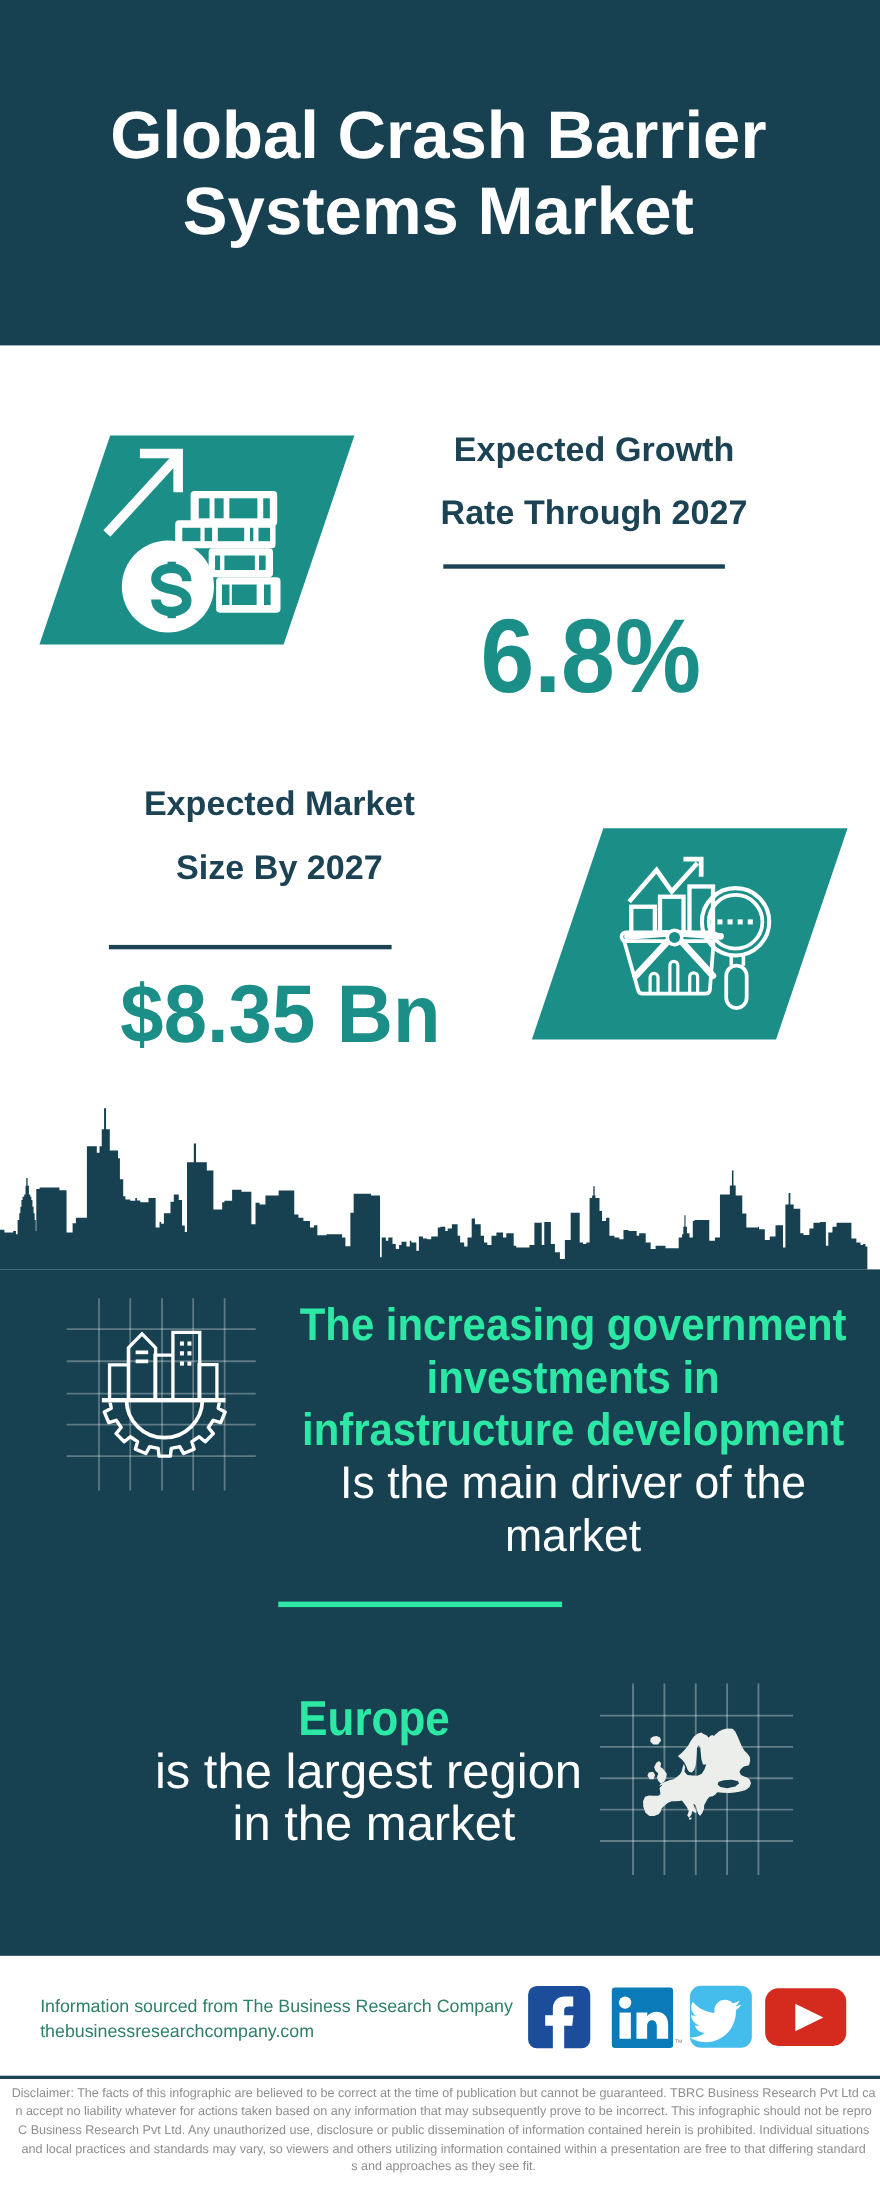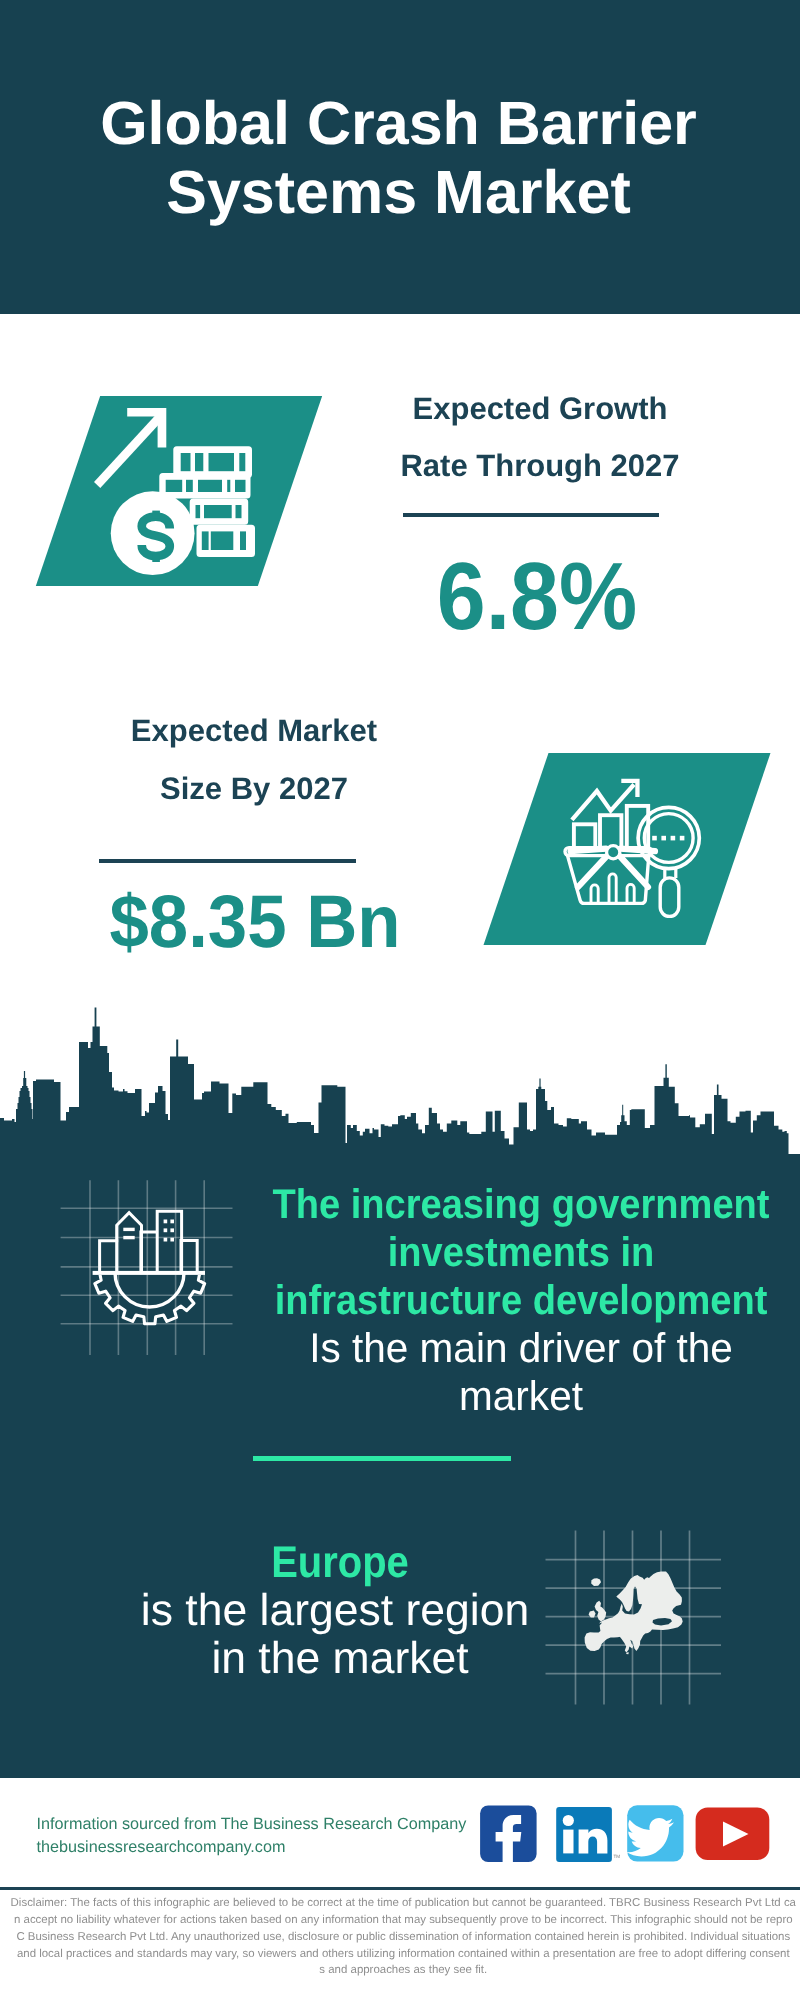--- a/index.html
+++ b/index.html
@@ -258,16 +258,16 @@
 <rect x="695.6" y="1807.6" width="73.7" height="52.3" rx="12" fill="#d52b1e"></rect>
 <path d="M723.0,1821.5 L748.5,1834.0 L723.0,1846.5 Z" fill="#ffffff"></path>
 </g>
 </svg>
     </div>
   <div class="abs" id="footer-rule"></div>
   <div class="abs" id="disclaimer">
       <div class="dl">Disclaimer: The facts of this infographic are believed to be correct at the time of publication but cannot be guaranteed. TBRC Business Research Pvt Ltd ca</div>
       <div class="dl">n accept no liability whatever for actions taken based on any information that may subsequently prove to be incorrect. This infographic should not be repro</div>
       <div class="dl">C Business Research Pvt Ltd. Any unauthorized use, disclosure or public dissemination of information contained herein is prohibited. Individual situations</div>
-      <div class="dl">and local practices and standards may vary, so viewers and others utilizing information contained within a presentation are free to adopt differing consent</div>
+      <div class="dl">and local practices and standards may vary, so viewers and others utilizing information contained within a presentation are free to that differing standard</div>
       <div class="dl">s and approaches as they see fit.</div>
     </div>
 </div>
 
 </body></html>

